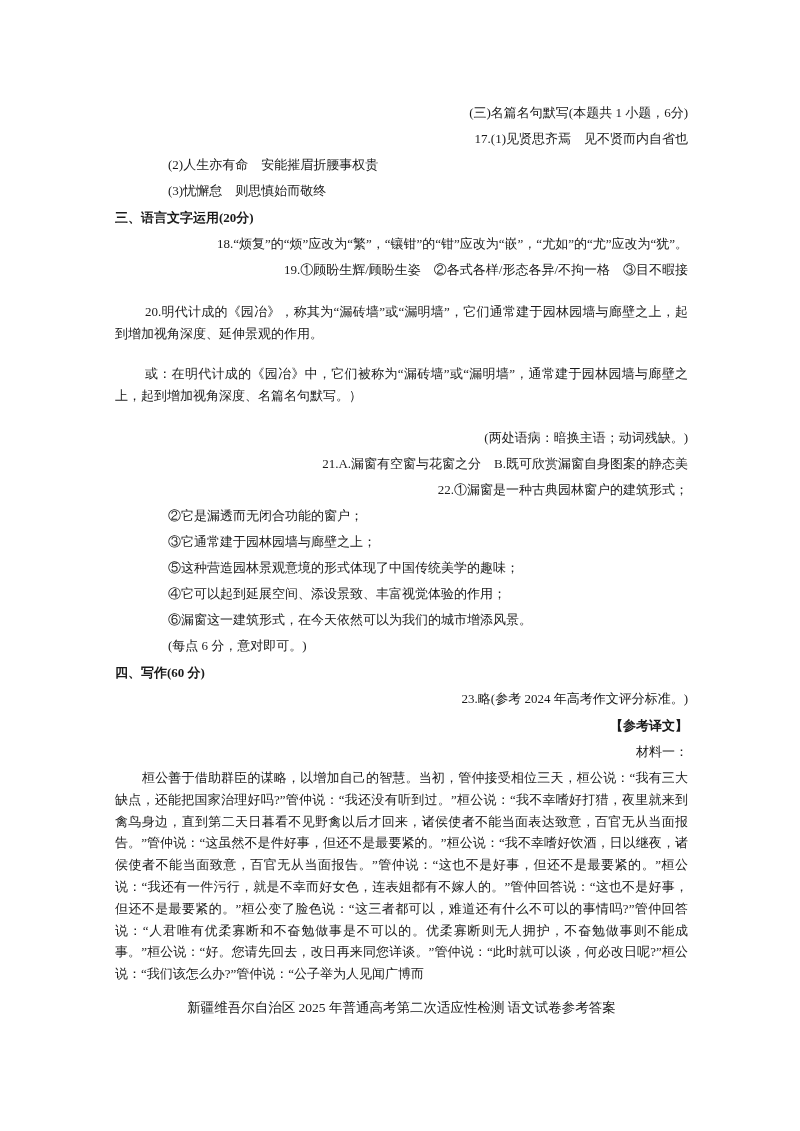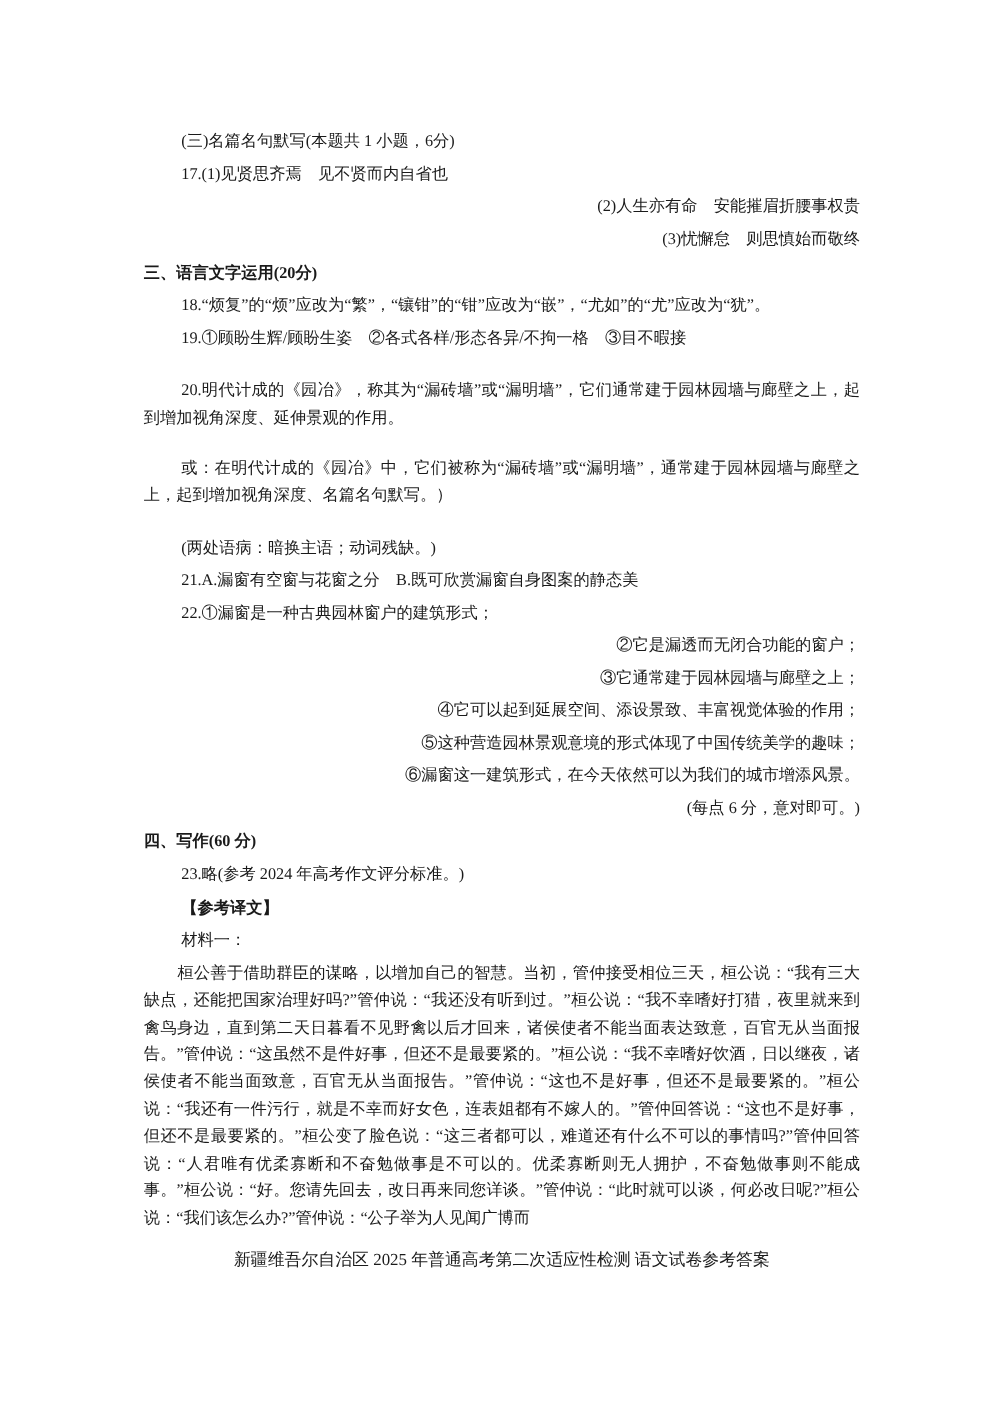--- a/index.html
+++ b/index.html
@@ -22,22 +22,22 @@
   .line {
     font-size: 13px;
     line-height: 26px;
     white-space: pre-wrap;
   }
   .sec {
     font-size: 13px;
     font-weight: 700;
     line-height: 27px;
   }
-  .ind1 { padding-left: 30px; }
-  .ind2 { padding-left: 53px; text-align: right; }
+  .ind1 { padding-left: 30px; text-align: right; }
+  .ind2 { padding-left: 53px; }
   .para {
     font-size: 13px;
     line-height: 22px;
     text-align: justify;
     text-indent: 30px;
     margin: 18px 0;
     white-space: pre-wrap;
   }
   .trans {
     font-size: 13px;
@@ -67,22 +67,22 @@
   <div class="sec">三、语言文字运用(20分)</div>
   <div class="line ind1">18.“烦复”的“烦”应改为“繁”，“镶钳”的“钳”应改为“嵌”，“尤如”的“尤”应改为“犹”。</div>
   <div class="line ind1">19.①顾盼生辉/顾盼生姿　②各式各样/形态各异/不拘一格　③目不暇接</div>
   <div class="para">20.明代计成的《园冶》，称其为“漏砖墙”或“漏明墙”，它们通常建于园林园墙与廊壁之上，起到增加视角深度、延伸景观的作用。</div>
   <div class="para">或：在明代计成的《园冶》中，它们被称为“漏砖墙”或“漏明墙”，通常建于园林园墙与廊壁之上，起到增加视角深度、名篇名句默写。）</div>
   <div class="line ind1">(两处语病：暗换主语；动词残缺。)</div>
   <div class="line ind1">21.A.漏窗有空窗与花窗之分　B.既可欣赏漏窗自身图案的静态美</div>
   <div class="line ind1">22.①漏窗是一种古典园林窗户的建筑形式；</div>
   <div class="line ind2">②它是漏透而无闭合功能的窗户；</div>
   <div class="line ind2">③它通常建于园林园墙与廊壁之上；</div>
+  <div class="line ind2">⑤这种营造园林景观意境的形式体现了中国传统美学的趣味；</div>
   <div class="line ind2">④它可以起到延展空间、添设景致、丰富视觉体验的作用；</div>
-  <div class="line ind2">⑤这种营造园林景观意境的形式体现了中国传统美学的趣味；</div>
   <div class="line ind2">⑥漏窗这一建筑形式，在今天依然可以为我们的城市增添风景。</div>
   <div class="line ind2">(每点 6 分，意对即可。)</div>
 
   <div class="sec">四、写作(60 分)</div>
   <div class="line ind1">23.略(参考 2024 年高考作文评分标准。)</div>
 
   <div class="sec ind1">【参考译文】</div>
   <div class="line ind1">材料一：</div>
   <div class="trans">桓公善于借助群臣的谋略，以增加自己的智慧。当初，管仲接受相位三天，桓公说：“我有三大缺点，还能把国家治理好吗?”管仲说：“我还没有听到过。”桓公说：“我不幸嗜好打猎，夜里就来到禽鸟身边，直到第二天日暮看不见野禽以后才回来，诸侯使者不能当面表达致意，百官无从当面报告。”管仲说：“这虽然不是件好事，但还不是最要紧的。”桓公说：“我不幸嗜好饮酒，日以继夜，诸侯使者不能当面致意，百官无从当面报告。”管仲说：“这也不是好事，但还不是最要紧的。”桓公说：“我还有一件污行，就是不幸而好女色，连表姐都有不嫁人的。”管仲回答说：“这也不是好事，但还不是最要紧的。”桓公变了脸色说：“这三者都可以，难道还有什么不可以的事情吗?”管仲回答说：“人君唯有优柔寡断和不奋勉做事是不可以的。优柔寡断则无人拥护，不奋勉做事则不能成事。”桓公说：“好。您请先回去，改日再来同您详谈。”管仲说：“此时就可以谈，何必改日呢?”桓公说：“我们该怎么办?”管仲说：“公子举为人见闻广博而</div>
 

